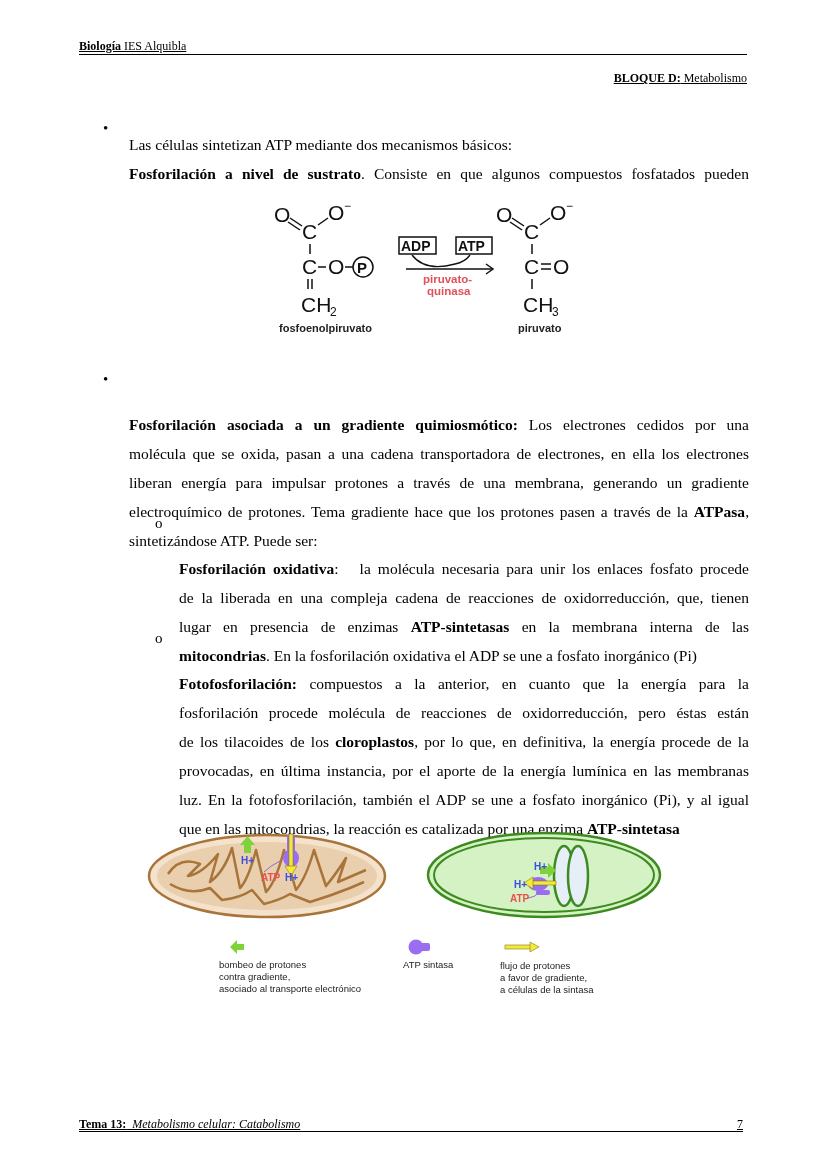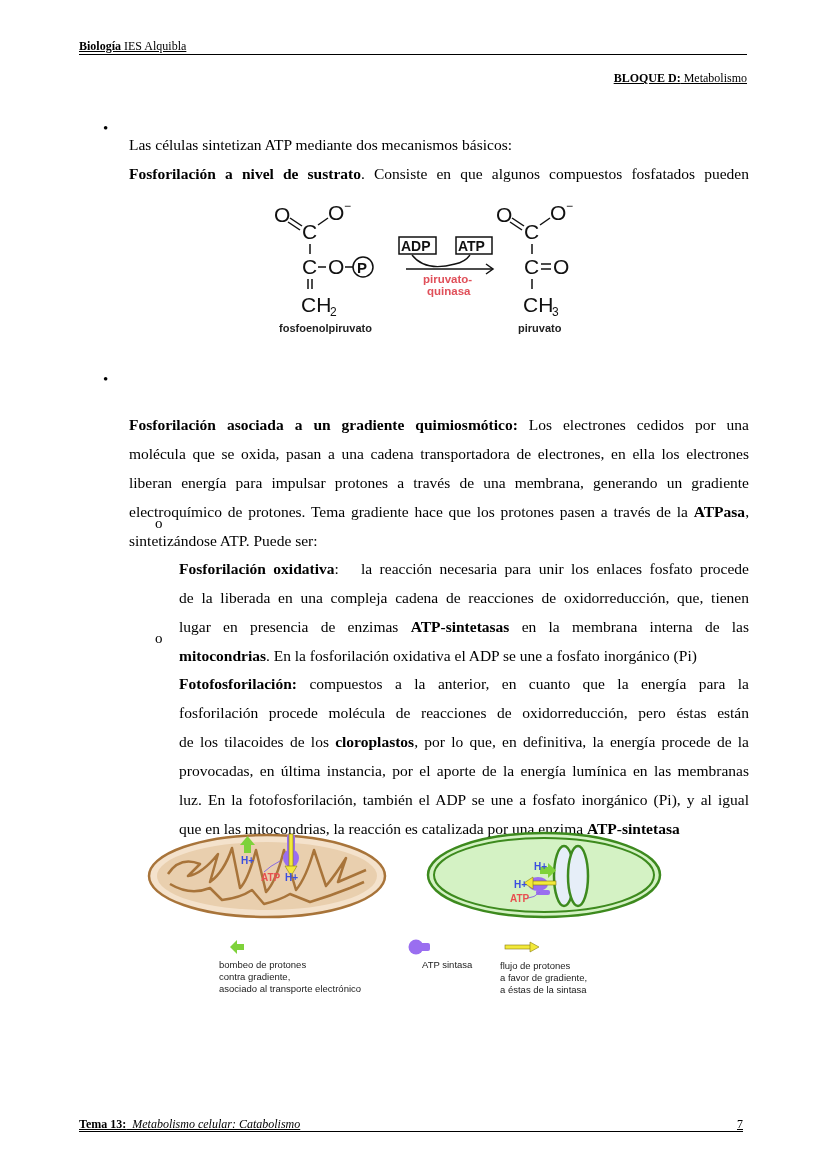--- a/index.html
+++ b/index.html
@@ -101,21 +101,21 @@
 <div class="para bullet2">
   <span class="jl"><b>Fosforilación asociada a un gradiente quimiosmótico:</b><span> Los electrones cedidos por una</span></span>
   <span class="jl">molécula que se oxida, pasan a una cadena transportadora de electrones, en ella los electrones</span>
   <span class="jl">liberan energía para impulsar protones a través de una membrana, generando un gradiente</span>
   <span class="jl"><span>electroquímico de protones. Tema gradiente hace que los protones pasen a través de la </span><b>ATPasa</b><span>,</span></span>
   <span class="ll">sintetizándose ATP. Puede ser:</span>
 </div>
 
 <div class="circ" style="left:155px; top:515px;">o</div>
 <div class="para sub1">
-  <span class="jl"><b>Fosforilación oxidativa</b><span style="white-space:pre">:   la reacción necesaria para unir los enlaces fosfato procede</span></span>
+  <span class="jl"><b>Fosforilación oxidativa</b><span style="white-space:pre">:   la molécula necesaria para unir los enlaces fosfato procede</span></span>
   <span class="jl">de la liberada en una compleja cadena de reacciones de oxidorreducción, que, tienen</span>
   <span class="jl"><span>lugar en presencia de enzimas </span><b>ATP-sintetasas</b><span> en la membrana interna de las</span></span>
   <span class="ll"><b>mitocondrias</b><span>. En la fosforilación oxidativa el ADP se une a fosfato inorgánico (Pi)</span></span>
 </div>
 
 <div class="circ" style="left:155px; top:630px;">o</div>
 <div class="para sub2">
   <span class="jl"><b>Fotofosforilación:</b><span> compuestos a la anterior, en cuanto que la energía para la</span></span>
   <span class="jl">fosforilación procede molécula de reacciones de oxidorreducción, pero éstas están</span>
   <span class="jl"><span>de los tilacoides de los </span><b>cloroplastos</b><span>, por lo que, en definitiva, la energía procede de la</span></span>
@@ -182,30 +182,30 @@
 <div class="legend" style="left:219px; top:959px;">
   <div>bombeo de protones</div>
   <div>contra gradiente,</div>
   <div>asociado al transporte electrónico</div>
 </div>
 
 <svg style="position:absolute; left:408px; top:939px;" width="24" height="16" viewBox="0 0 24 16">
   <circle cx="8" cy="8" r="7.5" fill="#9a6ef0"></circle>
   <rect x="12" y="4" width="10" height="8" rx="2" fill="#9a6ef0"></rect>
 </svg>
-<div class="legend" style="left:422px; top:959px;">
+<div class="legend" style="left:403px; top:959px;">
   <div>ATP sintasa</div>
 </div>
 
 <svg style="position:absolute; left:504px; top:941px;" width="36" height="12" viewBox="0 0 36 12">
   <rect x="1" y="4" width="26" height="4" fill="#f2e93a" stroke="#887a10" stroke-width="0.6"></rect>
   <path d="M26 1 L35 6 L26 11 Z" fill="#f2e93a" stroke="#887a10" stroke-width="0.6"></path>
 </svg>
 <div class="legend" style="left:500px; top:960px;">
   <div>flujo de protones</div>
   <div>a favor de gradiente,</div>
-  <div>a éstas de la sintasa</div>
+  <div>a células de la sintasa</div>
 </div>
 
 <div class="footer">
   <span class="left"><b class="u">Tema 13:</b><i class="u" style="white-space:pre">  Metabolismo celular: Catabolismo</i></span>
   <span class="right u">7</span>
 </div>
 
 </body></html>

